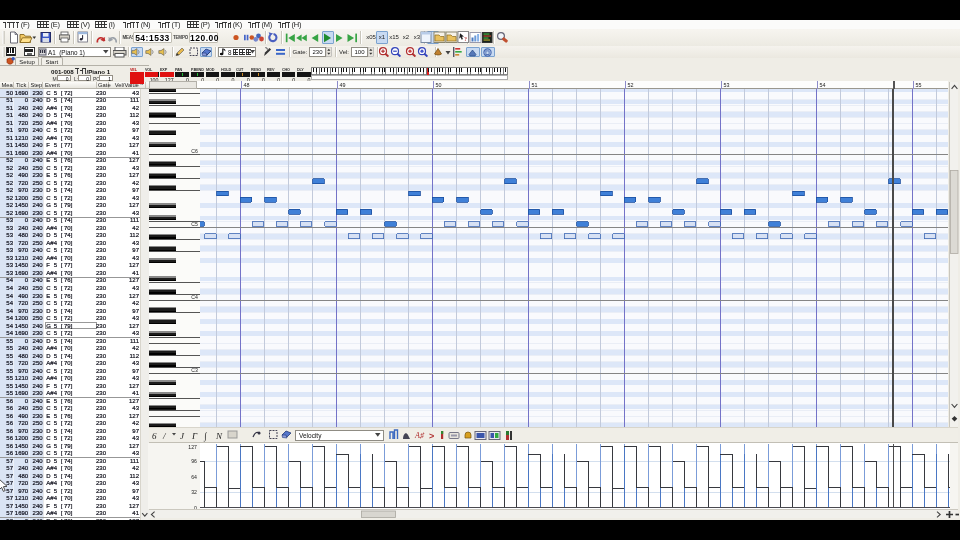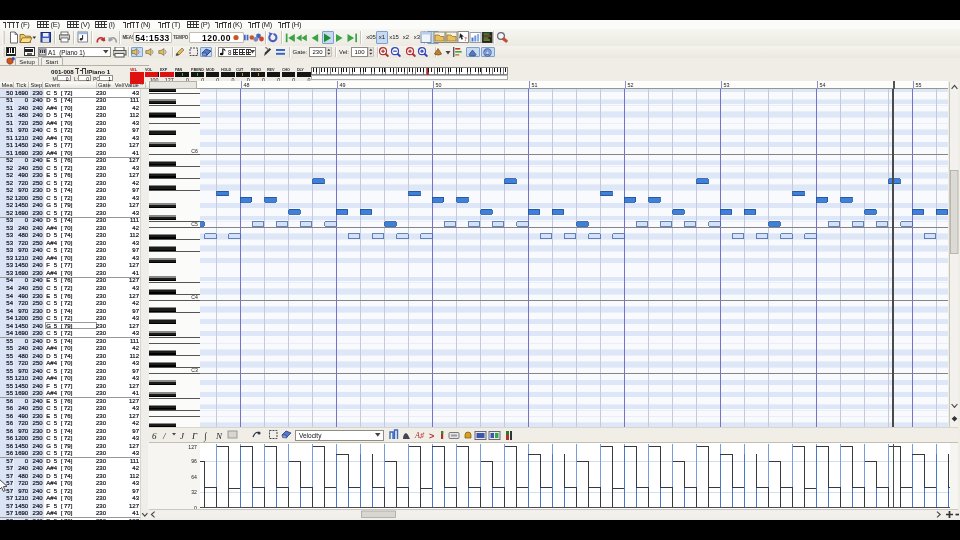--- a/index.html
+++ b/index.html
@@ -161,21 +161,21 @@
 <div class="sep" style="left:118.8px;top:2px;height:13px"></div>
 <div class="sep" style="left:265px;top:2px;height:13px"></div>
 <div class="sep" style="left:281px;top:2px;height:13px"></div>
 <div class="sep" style="left:360px;top:2px;height:13px"></div>
 <div class="sep" style="left:424px;top:2px;height:13px"></div>
 <div class="sep" style="left:467px;top:2px;height:13px"></div>
 <div class="sep" style="left:493px;top:2px;height:13px"></div>
 <div class="dlab" style="left:122.5px;top:6px">MEAS</div>
 <div class="disp" style="left:133px;top:2.5px;width:39px;height:11px;font-size:8.5px;line-height:10px;letter-spacing:0.5px">54:1533</div>
 <div class="dlab" style="left:173px;top:6px">TEMPO</div>
-<div class="disp" style="left:189px;top:2.5px;width:55px;height:11px;font-size:8.5px;line-height:10px;letter-spacing:0.5px">120.00</div>
+<div class="disp" style="left:189px;top:2.5px;width:29px;height:11px;font-size:8.5px;line-height:10px;letter-spacing:0.5px">120.00</div>
 <svg class="abs" style="left:230px;top:0" width="120" height="17">
 <circle cx="6" cy="8.5" r="2.6" fill="#cc5522"></circle>
 <rect x="14" y="5.8" width="1.7" height="5.5" fill="#4464c8"></rect>
         <rect x="16.7" y="5.8" width="1.7" height="5.5" fill="#4464c8"></rect>
         <circle cx="21.8" cy="8.5" r="2.3" fill="#cc5522"></circle>
 <circle cx="28.5" cy="7" r="2.4" fill="#4466bb"></circle>
         <circle cx="31.5" cy="10" r="2.4" fill="#cc4433"></circle>
         <circle cx="25.8" cy="10.3" r="2.4" fill="#7788cc"></circle>
 <path d="M43.5 5a3.6 3.6 0 1 1-3.2 1" fill="none" stroke="#4a5fc0" stroke-width="2.1"></path>
         <path d="M38.6 3.2l1.6 3.8l2.9-2.4z" fill="#4a5fc0"></path>

